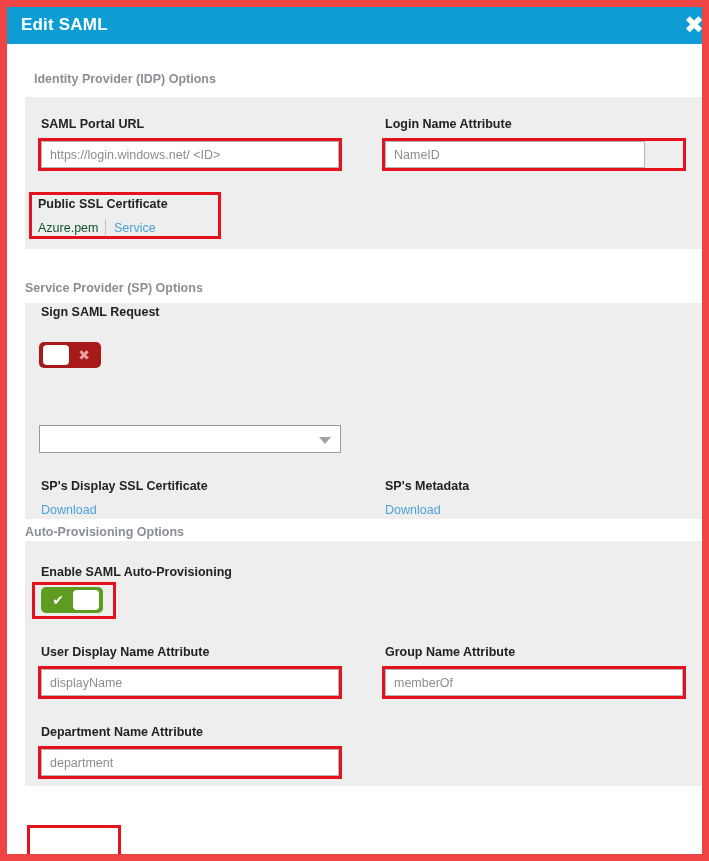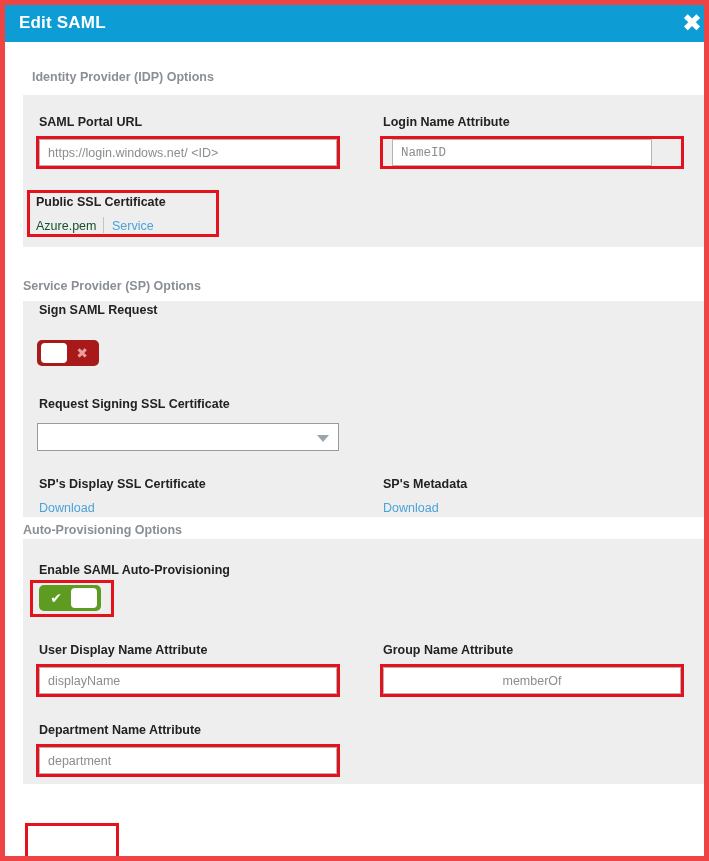--- a/index.html
+++ b/index.html
@@ -6,21 +6,21 @@
   html, body {
     margin: 0; padding: 0;
     background: #ffffff;
     font-family: "Liberation Sans", sans-serif;
   }
   #page {
     position: relative;
     width: 709px;
     height: 861px;
     background: #ffffff;
-    border: 5px solid #ef4444;
+    border: 7px solid #ef4444;
     overflow: hidden;
   }
 
   
   #titlebar {
     position: absolute;
     left: 0; top: 0;
     width: 709px; height: 37px;
     background: #0d9dd4;
   }
@@ -204,40 +204,39 @@
 
   <div class="section-header" style="top:65px;padding-left:9px;">Identity Provider (IDP) Options</div>
 
   <div class="panel" style="top:90px; height:152px;"></div>
 
   <div class="fld-label" style="left:34px; top:110px;">SAML Portal URL</div>
   <input class="txtinput" style="left: 34px; top: 134px; width: 298px;" type="text" value="https://login.windows.net/ &lt;ID&gt;">
   <div class="annot" style="left:31px; top:131px; width:304px; height:33px;"></div>
 
   <div class="fld-label" style="left:378px; top:110px;">Login Name Attribute</div>
-  <input class="txtinput" style="left: 387px; top: 134px; width: 260px; font-family: Liberation Mono, monospace;" type="text" value="NameID">
+  <input class="txtinput" style="left: 378px; top: 134px; width: 260px;" type="text" value="NameID">
   <div class="annot" style="left:375px; top:131px; width:304px; height:33px;"></div>
 
   <div class="fld-label" style="left:31px; top:190px;">Public SSL Certificate</div>
   <div class="static-text" style="left:31px; top:214px;">Azure.pem</div>
   <div class="divider-pipe" style="left:98px; top:212px; height:16px;"></div>
   <div class="link" style="left:107px; top:214px;">Service</div>
   <div class="annot" style="left:22px; top:185px; width:192px; height:47px;"></div>
 
   <div class="section-header" style="top:274px;">Service Provider (SP) Options</div>
 
   <div class="panel" style="top:296px; height:216px;"></div>
 
   <div class="fld-label" style="left:34px; top:298px;">Sign SAML Request</div>
   <div class="toggle off" style="left:32px; top:335px;">
     <div class="knob"></div>
     <div class="glyph">✖</div>
   </div>
 
-  <div class="fld-label" style="left:34px; top:392px;">Request Signing SSL Certificate</div>
   <div class="selectbox" style="left:32px; top:418px; width:302px;">
     <div class="sel-value"></div>
     <div class="caret"></div>
   </div>
 
   <div class="fld-label" style="left:34px; top:472px;">SP's Display SSL Certificate</div>
   <div class="link" style="left:34px; top:496px;">Download</div>
 
   <div class="fld-label" style="left:378px; top:472px;">SP's Metadata</div>
   <div class="link" style="left:378px; top:496px;">Download</div>
@@ -251,21 +250,21 @@
     <div class="knob"></div>
     <div class="glyph">✔</div>
   </div>
   <div class="annot" style="left:25px; top:575px; width:84px; height:37px;"></div>
 
   <div class="fld-label" style="left:34px; top:638px;">User Display Name Attribute</div>
   <input class="txtinput" style="left: 34px; top: 662px; width: 298px;" type="text" value="displayName">
   <div class="annot" style="left:31px; top:659px; width:304px; height:33px;"></div>
 
   <div class="fld-label" style="left:378px; top:638px;">Group Name Attribute</div>
-  <input class="txtinput" style="left: 378px; top: 662px; width: 298px; text-align: center;" type="text" value="memberOf">
+  <input class="txtinput" style="left: 378px; top: 662px; width: 298px;" type="text" value="memberOf">
   <div class="annot" style="left:375px; top:659px; width:304px; height:33px;"></div>
 
   <div class="fld-label" style="left:34px; top:718px;">Department Name Attribute</div>
   <input class="txtinput" style="left: 34px; top: 742px; width: 298px;" type="text" value="department">
   <div class="annot" style="left:31px; top:739px; width:304px; height:33px;"></div>
 
   <div class="annot" style="left:20px; top:818px; width:94px; height:36px;"></div>
 
 </div>
 

